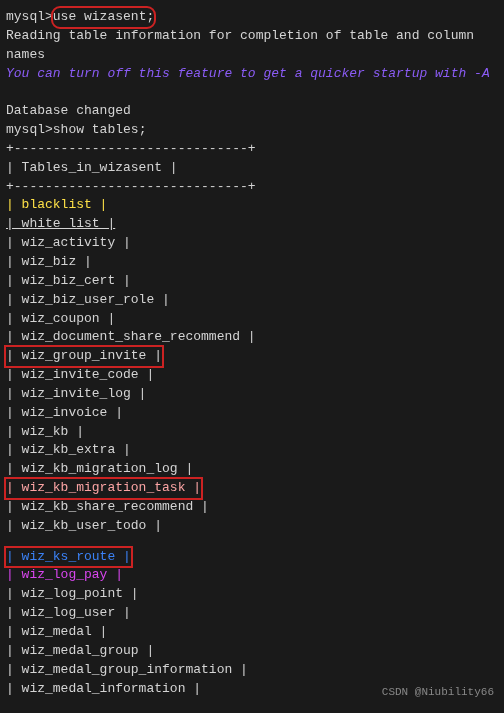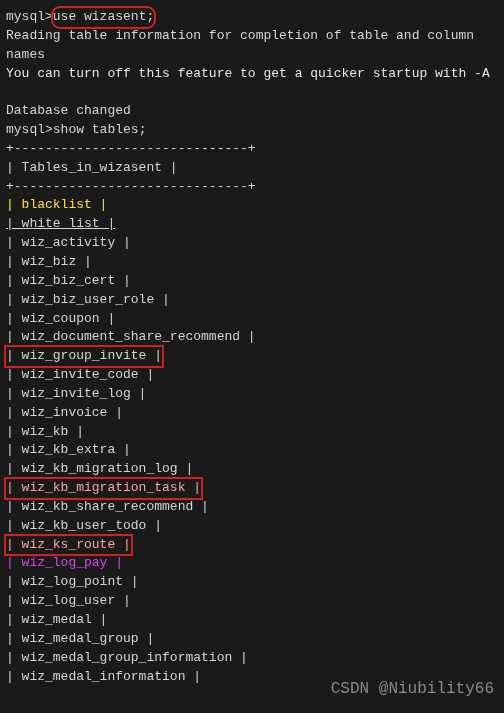--- a/index.html
+++ b/index.html
@@ -17,39 +17,39 @@
       min-height: 713px;
       padding: 8px 6px;
       line-height: 1.45;
     }
 
     .watermark {
       position: fixed;
       bottom: 12px;
       right: 10px;
       color: #888;
-      font-size: 16px;
+      font-size: 11px;
       font-family: 'Courier New', Courier, monospace;
     }
   </style>
 </head>
 <body>
 
 <div>
 
   <div style="display:flex; align-items:baseline;">
     <span style="color:#d4d4d4;">mysql&gt; </span>
       <span style="color:#d4d4d4; outline: 2px solid #cc2222; display:inline-block;border-radius:7px;">use wizasent;</span>
   </div>
 
   <div>
     <span style="color:#d4d4d4;">Reading table information for completion of table and column names</span>
   </div>
   <div>
-    <span style="color:#e5e5e5;">You can turn off this feature to get a quicker startup with -A</span>
+    <span style="color:#8b5cf6;font-style:italic;">You can turn off this feature to get a quicker startup with -A</span>
   </div>
 
   <div>&nbsp;</div>
 
   <div>
     <span style="color:#d4d4d4;">Database changed</span>
   </div>
 
   <div style="display:flex; align-items:baseline;">
     <span style="color:#d4d4d4;">mysql&gt; </span>
@@ -78,21 +78,21 @@
       <div><span style="color: rgb(212, 212, 212); outline: rgb(204, 34, 34) solid 2px; display: inline-block;">| wiz_group_invite             |</span></div>
       <div><span style="color: rgb(212, 212, 212);">| wiz_invite_code              |</span></div>
       <div><span style="color: rgb(212, 212, 212);">| wiz_invite_log               |</span></div>
       <div><span style="color: rgb(212, 212, 212);">| wiz_invoice                  |</span></div>
       <div><span style="color: rgb(212, 212, 212);">| wiz_kb                       |</span></div>
       <div><span style="color: rgb(212, 212, 212);">| wiz_kb_extra                 |</span></div>
       <div><span style="color: rgb(212, 212, 212);">| wiz_kb_migration_log         |</span></div>
       <div><span style="color: #fca5a5; outline: rgb(204, 34, 34) solid 2px; display: inline-block;">| wiz_kb_migration_task        |</span></div>
       <div><span style="color: rgb(212, 212, 212);">| wiz_kb_share_recommend       |</span></div>
       <div><span style="color: rgb(212, 212, 212);">| wiz_kb_user_todo             |</span></div>
-      <div><span style="color: #fca5a5; outline: rgb(204, 34, 34) solid 2px; display: inline-block;">| wiz_ks_route                 |</span></div>
+      <div><span style="color: #3b82f6; outline: rgb(204, 34, 34) solid 2px; display: inline-block; margin-top: 12px;">| wiz_ks_route                 |</span></div>
       <div><span style="color: #d946ef;">| wiz_log_pay                  |</span></div>
       <div><span style="color: rgb(212, 212, 212);">| wiz_log_point                |</span></div>
       <div><span style="color: rgb(212, 212, 212);">| wiz_log_user                 |</span></div>
       <div><span style="color: rgb(212, 212, 212);">| wiz_medal                    |</span></div>
       <div><span style="color: rgb(212, 212, 212);">| wiz_medal_group              |</span></div>
       <div><span style="color: rgb(212, 212, 212);">| wiz_medal_group_information  |</span></div>
       <div><span style="color: rgb(212, 212, 212);">| wiz_medal_information        |</span></div>
     </div>
 
 </div>

